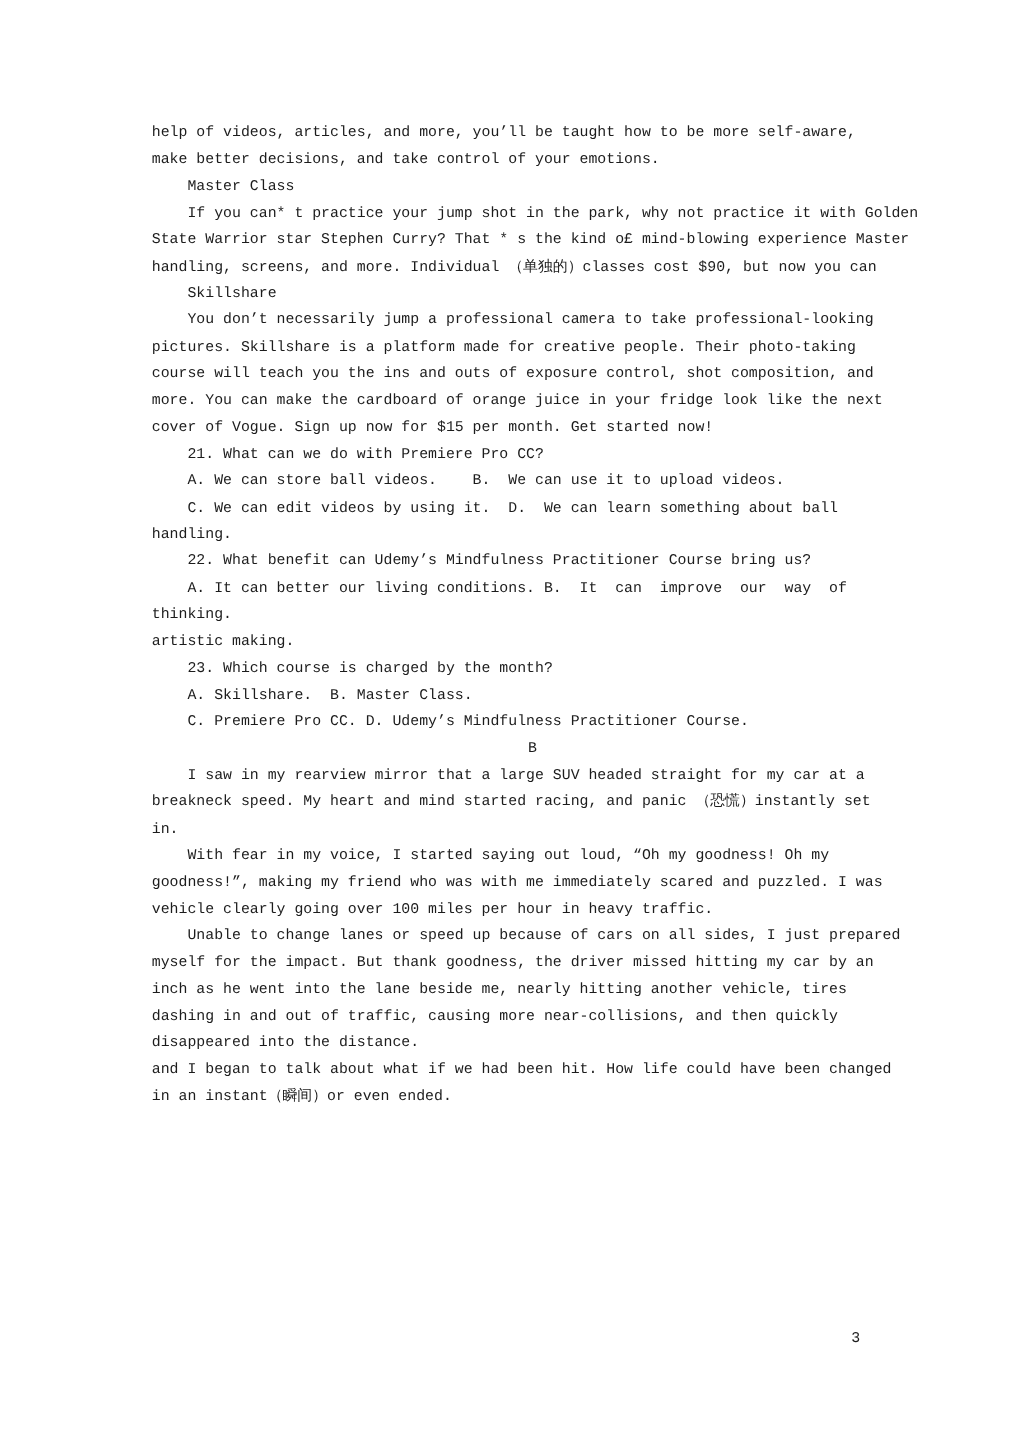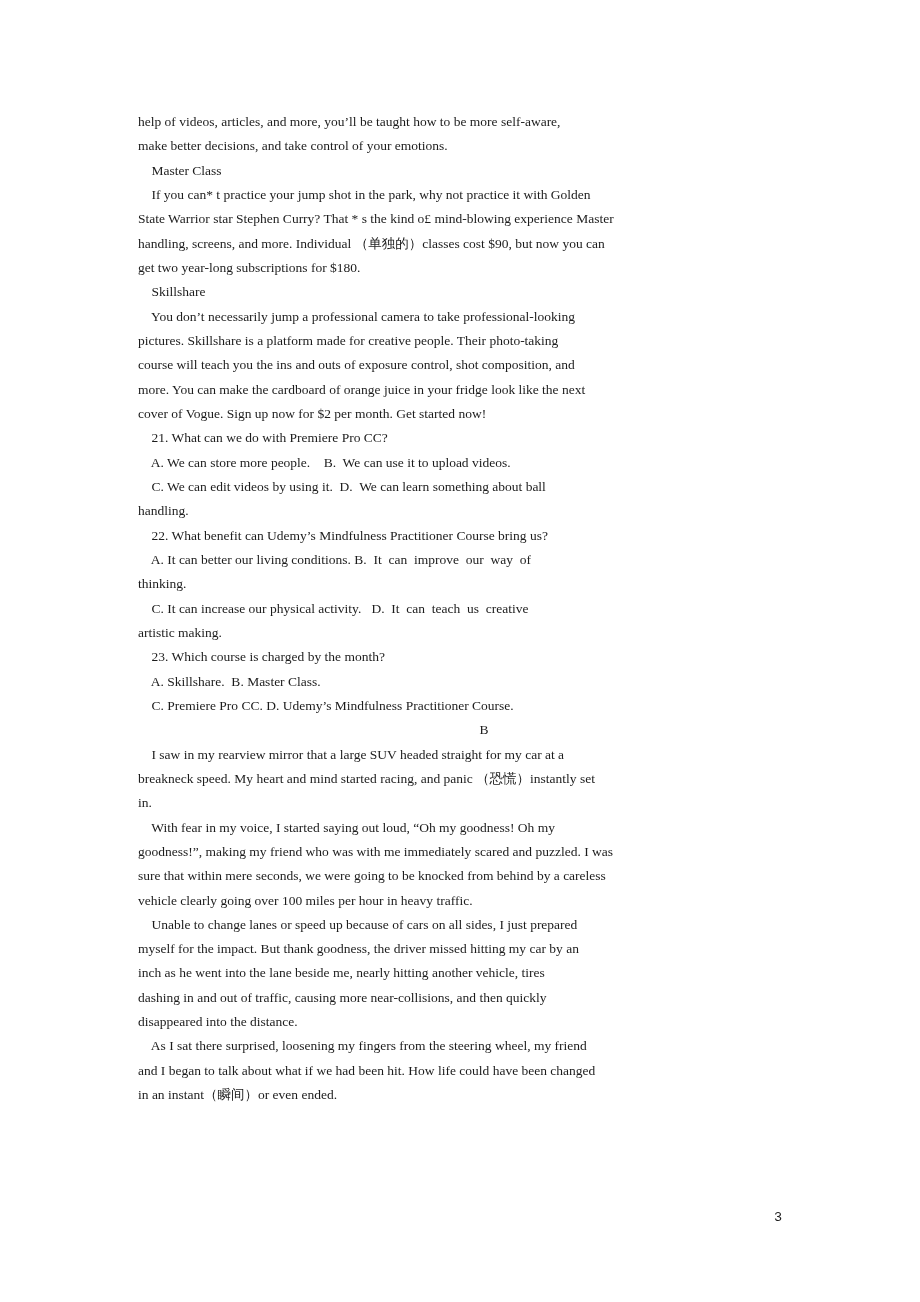--- a/index.html
+++ b/index.html
@@ -20,21 +20,20 @@
     left: 138px;
     top: 110px;
     width: 692px;
   }
   .line {
     white-space: pre;
     font-size: 13.5px;
     line-height: 24.33px;
     height: 24.33px;
     letter-spacing: 0px;
-    font-family: Liberation Serif, serif;
   }
   .line.center {
     text-align: center;
     white-space: normal;
   }
   .page-number {
     position: absolute;
     left: 758px;
     top: 1206px;
     width: 40px;
@@ -46,50 +45,46 @@
 </head>
 <body>
 
 <div class="page-text">
   <div class="line">help of videos, articles, and more, you’ll be taught how to be more self-aware,</div>
   <div class="line">make better decisions, and take control of your emotions.</div>
   <div class="line">    Master Class</div>
   <div class="line">    If you can* t practice your jump shot in the park, why not practice it with Golden</div>
   <div class="line">State Warrior star Stephen Curry? That * s the kind o£ mind-blowing experience Master</div>
   <div class="line">handling, screens, and more. Individual （单独的）classes cost $90, but now you can</div>
-  <div class="line">get two year-long subscriptions for $180.</div>
   <div class="line">    Skillshare</div>
   <div class="line">    You don’t necessarily jump a professional camera to take professional-looking</div>
   <div class="line">pictures. Skillshare is a platform made for creative people. Their photo-taking</div>
   <div class="line">course will teach you the ins and outs of exposure control, shot composition, and</div>
   <div class="line">more. You can make the cardboard of orange juice in your fridge look like the next</div>
-  <div class="line">cover of Vogue. Sign up now for $2 per month. Get started now!</div>
+  <div class="line">cover of Vogue. Sign up now for $15 per month. Get started now!</div>
   <div class="line">    21. What can we do with Premiere Pro CC?</div>
-  <div class="line">    A. We can store more people.    B.  We can use it to upload videos.</div>
+  <div class="line">    A. We can store ball videos.    B.  We can use it to upload videos.</div>
   <div class="line">    C. We can edit videos by using it.  D.  We can learn something about ball</div>
   <div class="line">handling.</div>
   <div class="line">    22. What benefit can Udemy’s Mindfulness Practitioner Course bring us?</div>
   <div class="line">    A. It can better our living conditions. B.  It  can  improve  our  way  of</div>
   <div class="line">thinking.</div>
-  <div class="line">    C. It can increase our physical activity.   D.  It  can  teach  us  creative</div>
   <div class="line">artistic making.</div>
   <div class="line">    23. Which course is charged by the month?</div>
   <div class="line">    A. Skillshare.  B. Master Class.</div>
   <div class="line">    C. Premiere Pro CC. D. Udemy’s Mindfulness Practitioner Course.</div>
   <div class="line center">B</div>
   <div class="line">    I saw in my rearview mirror that a large SUV headed straight for my car at a</div>
   <div class="line">breakneck speed. My heart and mind started racing, and panic （恐慌）instantly set</div>
   <div class="line">in.</div>
   <div class="line">    With fear in my voice, I started saying out loud, “Oh my goodness! Oh my</div>
   <div class="line">goodness!”, making my friend who was with me immediately scared and puzzled. I was</div>
-  <div class="line">sure that within mere seconds, we were going to be knocked from behind by a careless</div>
   <div class="line">vehicle clearly going over 100 miles per hour in heavy traffic.</div>
   <div class="line">    Unable to change lanes or speed up because of cars on all sides, I just prepared</div>
   <div class="line">myself for the impact. But thank goodness, the driver missed hitting my car by an</div>
   <div class="line">inch as he went into the lane beside me, nearly hitting another vehicle, tires</div>
   <div class="line">dashing in and out of traffic, causing more near-collisions, and then quickly</div>
   <div class="line">disappeared into the distance.</div>
-  <div class="line">    As I sat there surprised, loosening my fingers from the steering wheel, my friend</div>
   <div class="line">and I began to talk about what if we had been hit. How life could have been changed</div>
   <div class="line">in an instant（瞬间）or even ended.</div>
 </div>
 
 <div class="page-number">3</div>
 
 </body></html>

